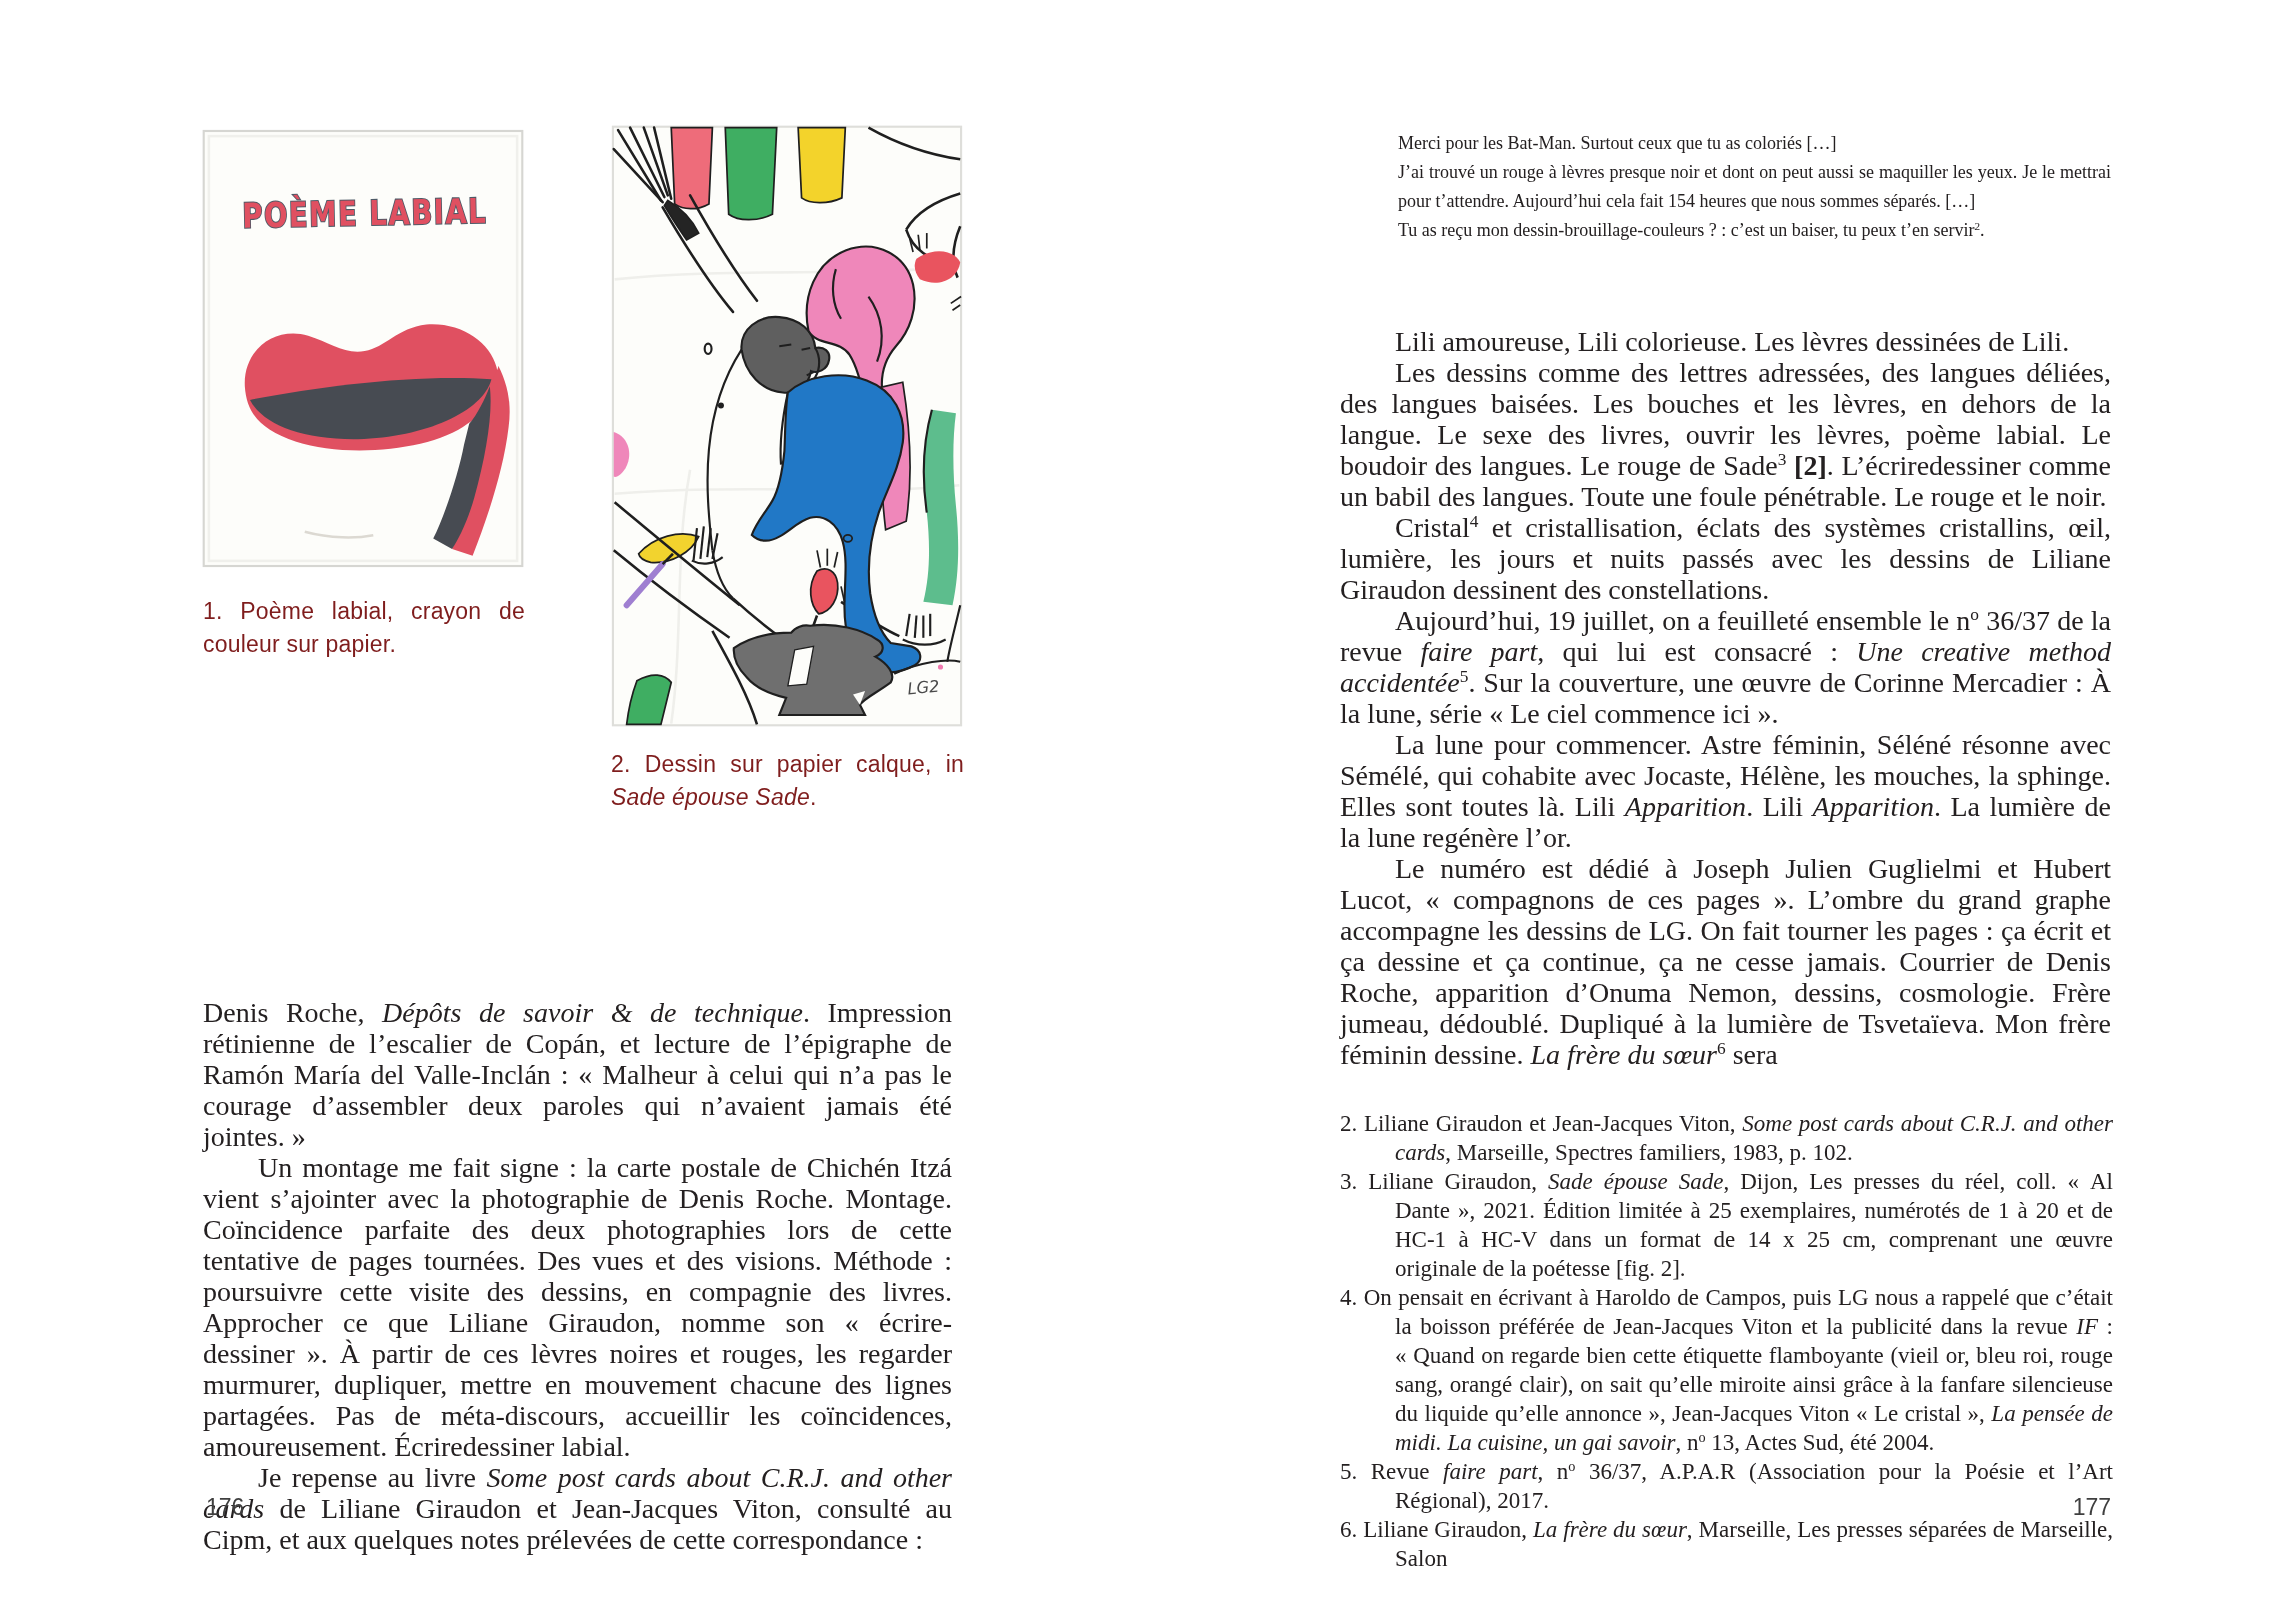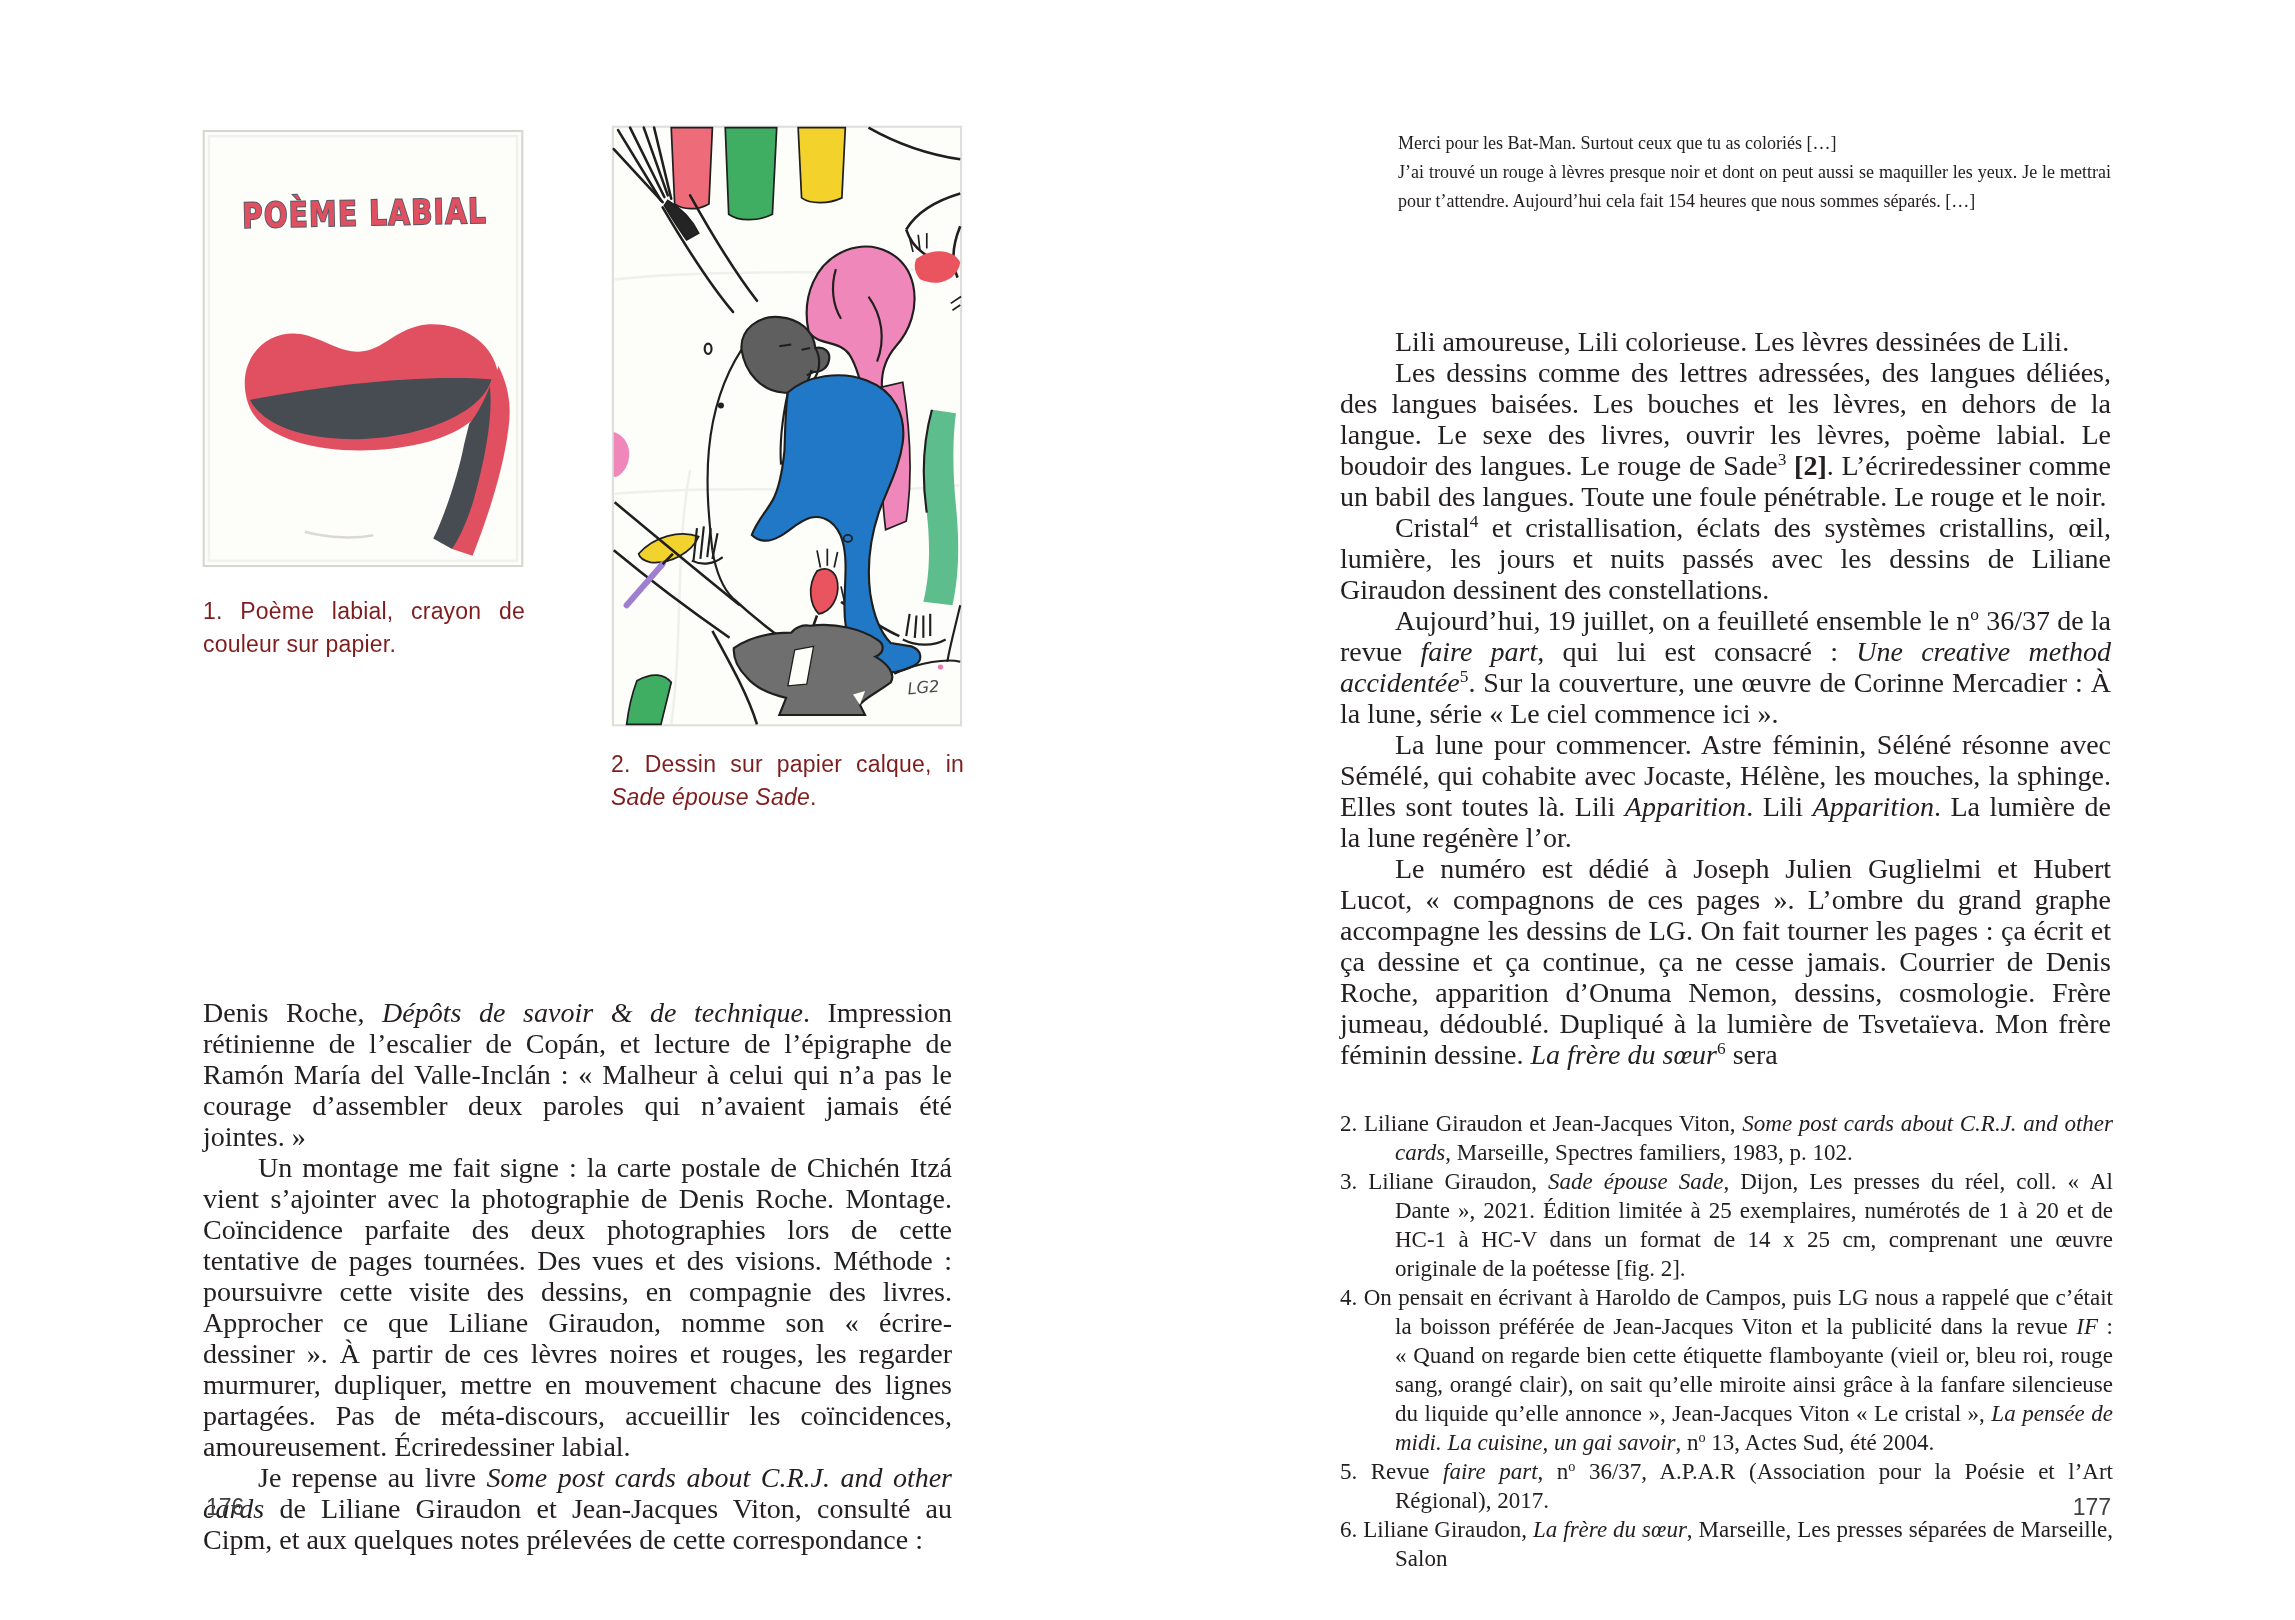--- a/index.html
+++ b/index.html
@@ -173,20 +173,21 @@
       <p>Denis Roche, <i>Dépôts de savoir &amp; de technique</i>. Impression rétinienne de l’escalier de Copán, et lecture de l’épigraphe de Ramón María del Valle-Inclán&nbsp;: «&nbsp;Malheur à celui qui n’a pas le courage d’assembler deux paroles qui n’avaient jamais été jointes.&nbsp;»</p>
       <p class="indent">Un montage me fait signe&nbsp;: la carte postale de Chichén Itzá vient s’ajointer avec la photographie de Denis Roche. Montage. Coïncidence parfaite des deux photographies lors de cette tentative de pages tournées. Des vues et des visions. Méthode&nbsp;: poursuivre cette visite des dessins, en compagnie des livres. Approcher ce que Liliane Giraudon, nomme son «&nbsp;écrire-dessiner&nbsp;». À partir de ces lèvres noires et rouges, les regarder murmurer, dupliquer, mettre en mouvement chacune des lignes partagées. Pas de méta-discours, accueillir les coïncidences, amoureusement. Écriredessiner labial.</p>
       <p class="indent">Je repense au livre <i>Some post cards about C.R.J. and other cards</i> de Liliane Giraudon et Jean-Jacques Viton, consulté au Cipm, et aux quelques notes prélevées de cette correspondance&nbsp;:</p>
     </div>
 
   <div class="abs pagenum" style="left:206px;top:1494px;">176</div>
 
   <div class="abs quote-block" style="left:1398px;top:129px;width:713px;">
       <p>Merci pour les Bat-Man. Surtout ceux que tu as coloriés […]</p>
       <p>J’ai trouvé un rouge à lèvres presque noir et dont on peut aussi se maquiller les yeux. Je le mettrai pour t’attendre. Aujourd’hui cela fait 154 heures que nous sommes séparés. […]</p>
+      <p>Tu as reçu mon dessin-brouillage-couleurs&nbsp;?&nbsp;: c’est un baiser, tu peux t’en servir<sup>2</sup>.</p>
     </div>
 
   <div class="abs serif-block" style="left:1340px;top:326px;width:771px;">
       <p class="indent">Lili amoureuse, Lili colorieuse. Les lèvres dessinées de Lili.</p>
       <p class="indent">Les dessins comme des lettres adressées, des langues déliées, des langues baisées. Les bouches et les lèvres, en dehors de la langue. Le sexe des livres, ouvrir les lèvres, poème labial. Le boudoir des langues. Le rouge de Sade<sup>3</sup> <b>[2]</b>. L’écriredessiner comme un babil des langues. Toute une foule pénétrable. Le rouge et le noir.</p>
       <p class="indent">Cristal<sup>4</sup> et cristallisation, éclats des systèmes cristallins, œil, lumière, les jours et nuits passés avec les dessins de Liliane Giraudon dessinent des constellations.</p>
       <p class="indent">Aujourd’hui, 19 juillet, on a feuilleté ensemble le n<sup>o</sup> 36/37 de la revue <i>faire part</i>, qui lui est consacré&nbsp;: <i>Une creative method accidentée</i><sup>5</sup>. Sur la couverture, une œuvre de Corinne Mercadier&nbsp;: À la lune, série «&nbsp;Le ciel commence ici&nbsp;».</p>
       <p class="indent">La lune pour commencer. Astre féminin, Séléné résonne avec Sémélé, qui cohabite avec Jocaste, Hélène, les mouches, la sphinge. Elles sont toutes là. Lili <i>Apparition</i>. Lili <i>Apparition</i>. La lumière de la lune regénère l’or.</p>
       <p class="indent">Le numéro est dédié à Joseph Julien Guglielmi et Hubert Lucot, «&nbsp;compagnons de ces pages&nbsp;». L’ombre du grand graphe accompagne les dessins de LG. On fait tourner les pages&nbsp;: ça écrit et ça dessine et ça continue, ça ne cesse jamais. Courrier de Denis Roche, apparition d’Onuma Nemon, dessins, cosmologie. Frère jumeau, dédoublé. Dupliqué à la lumière de Tsvetaïeva. Mon frère féminin dessine. <i>La frère du sœur</i><sup>6</sup> sera</p>
     </div>

